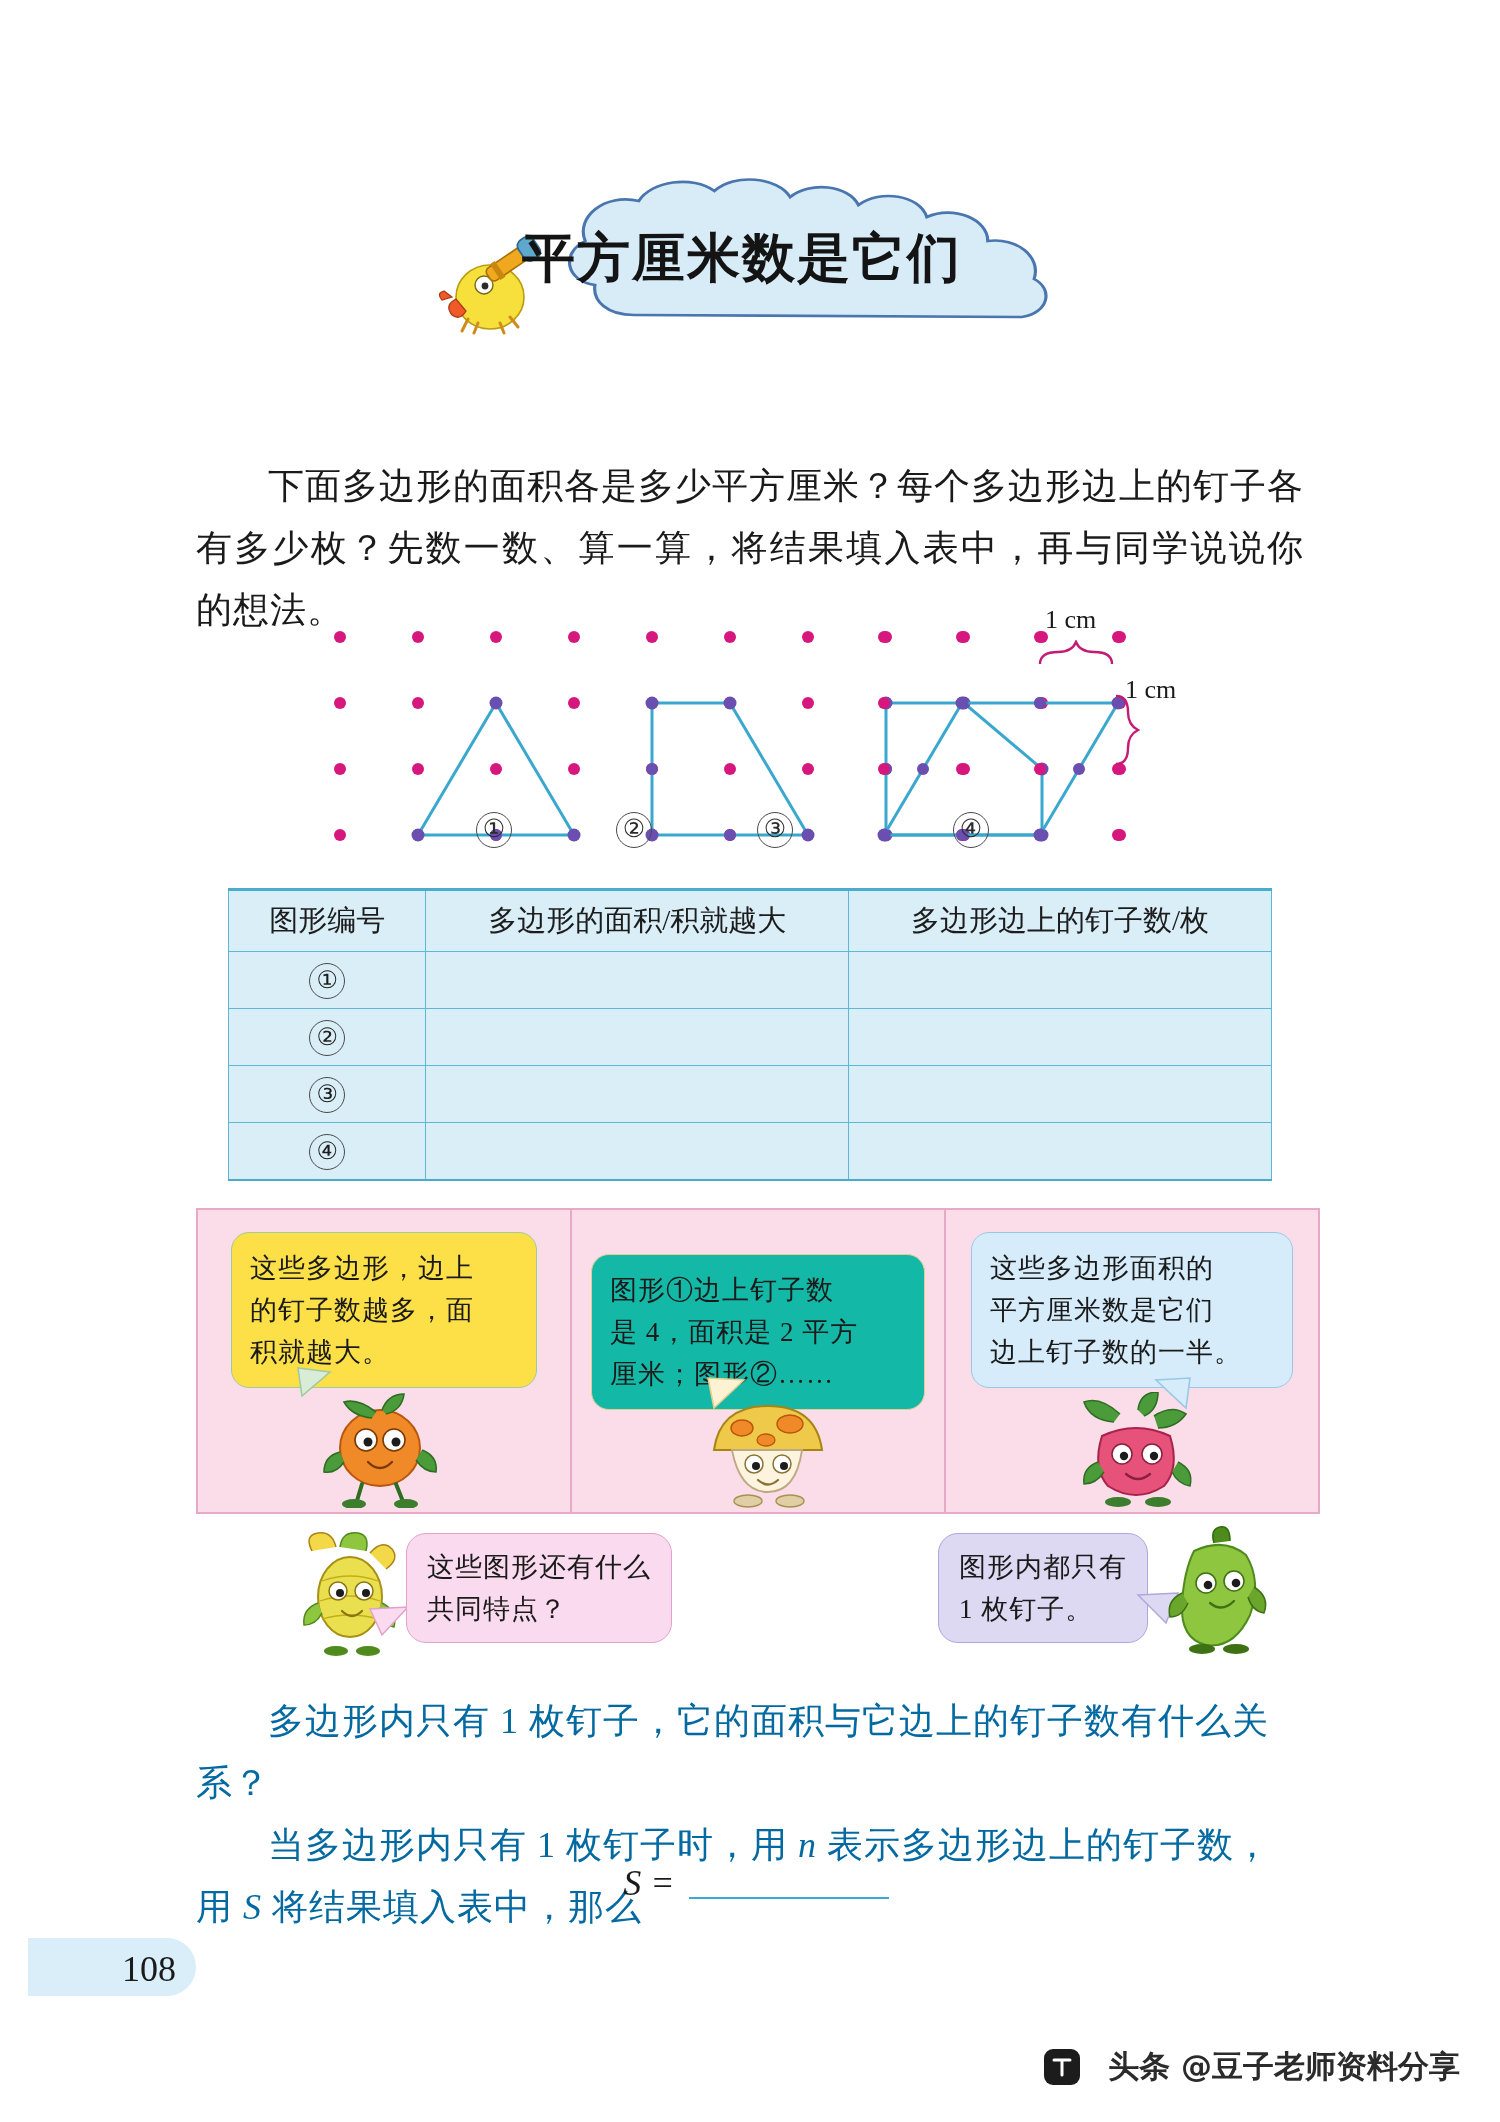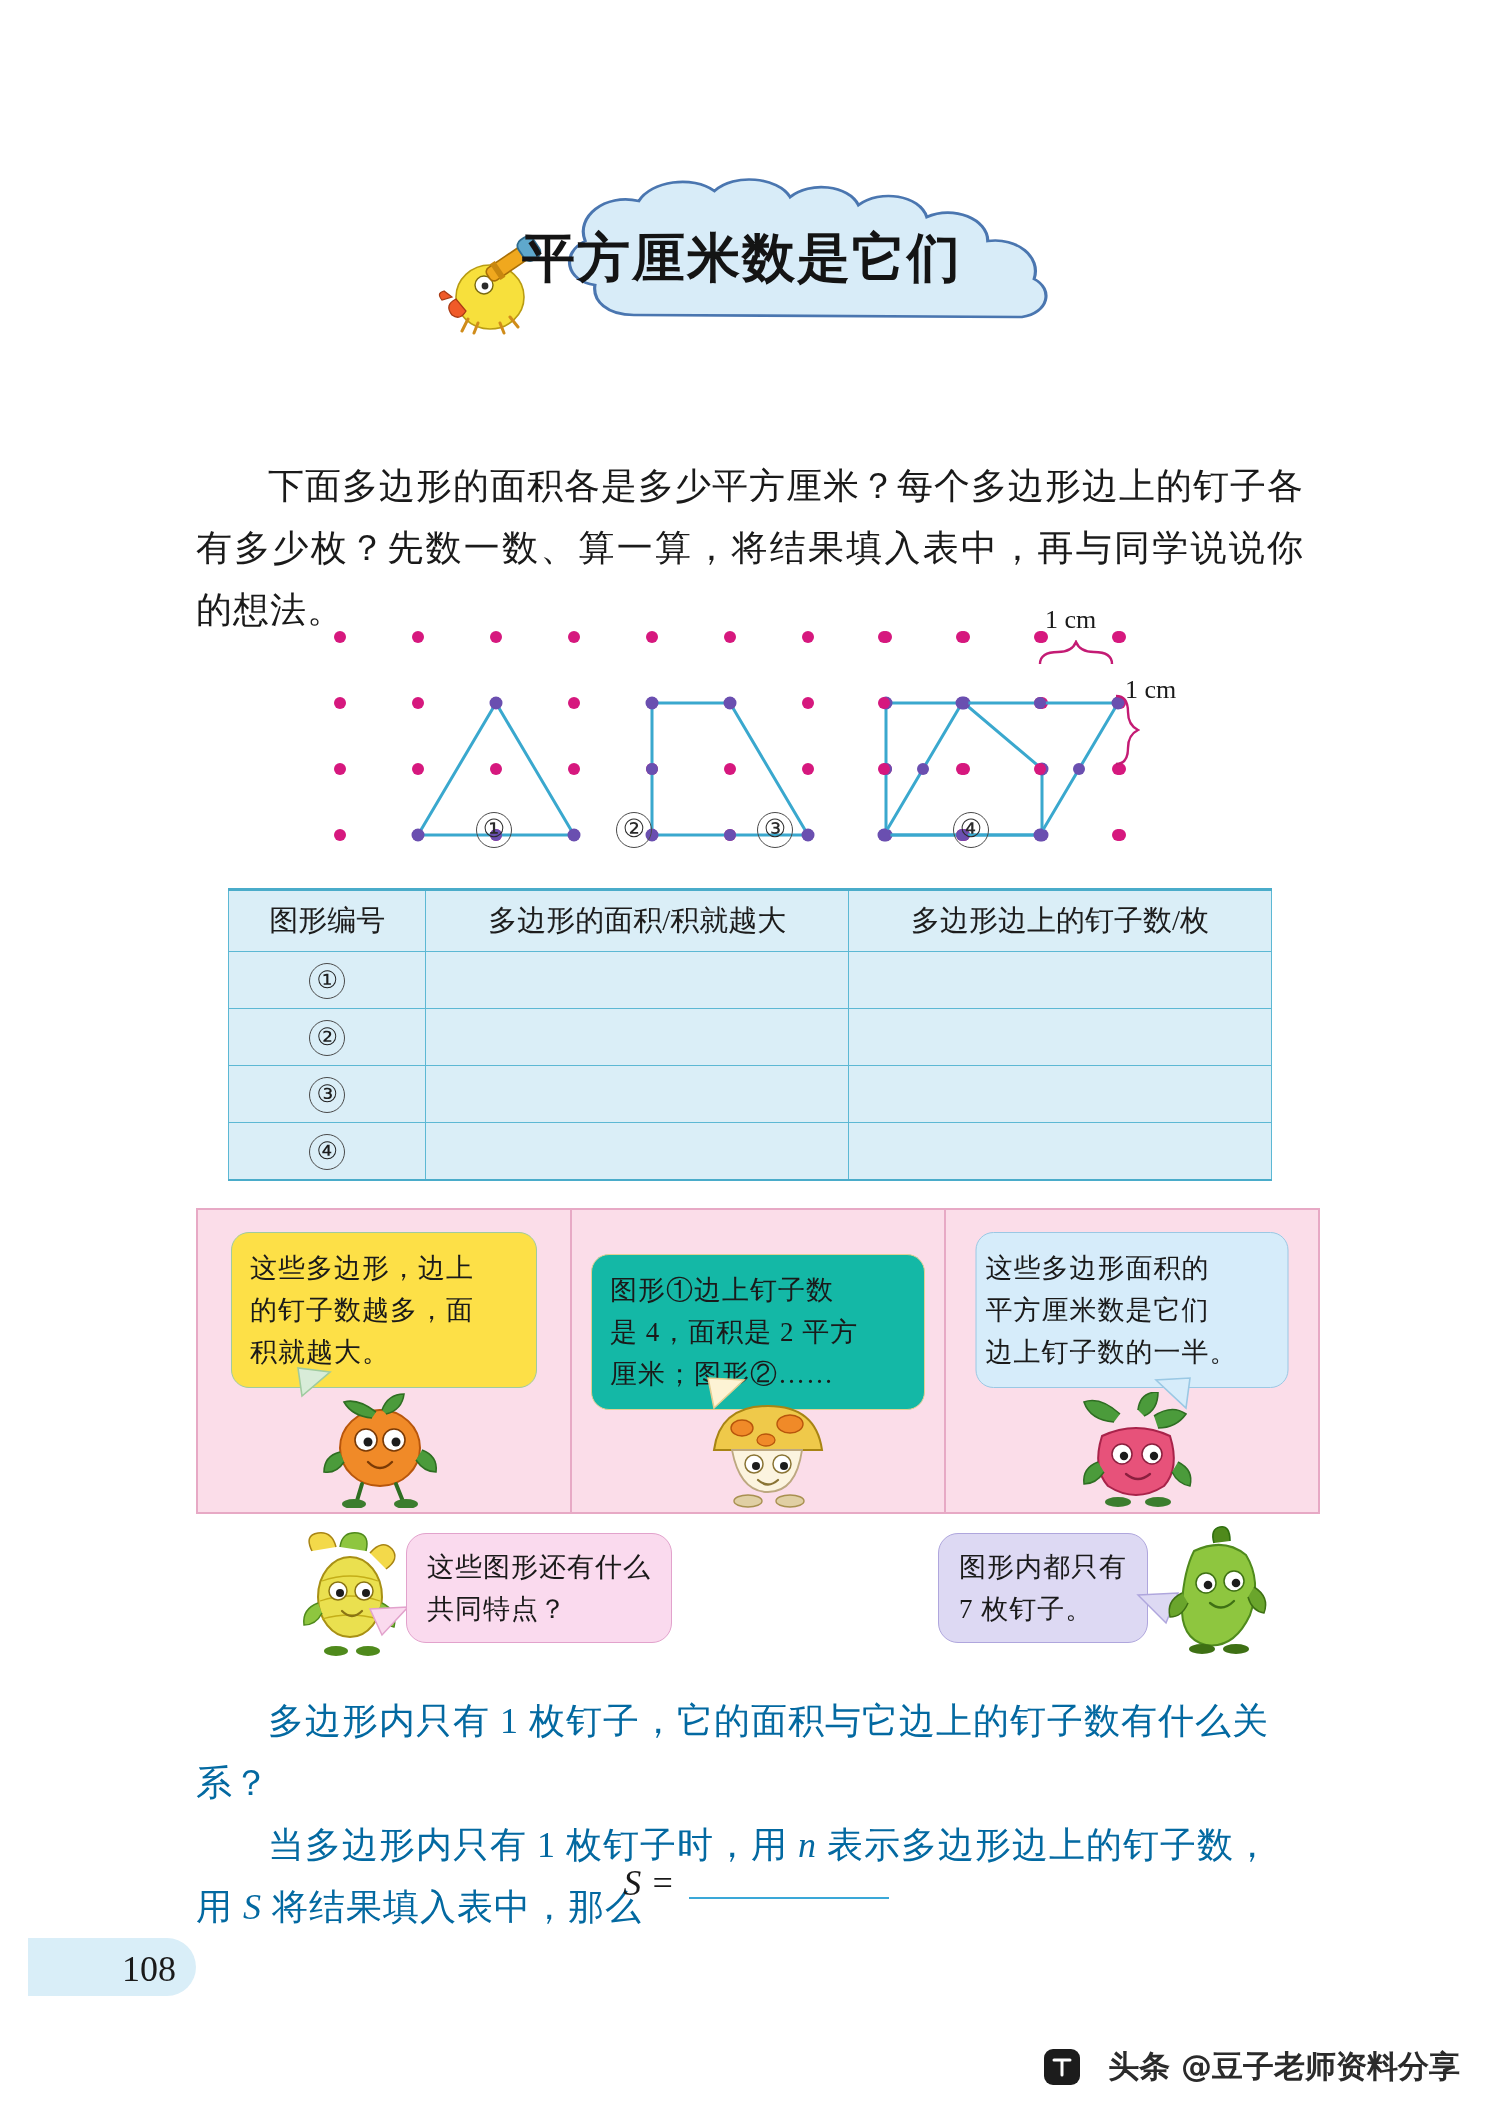--- a/index.html
+++ b/index.html
@@ -73,21 +73,21 @@
   .bubble-cell:last-child{border-right:none;}
   .bubble{
     position:absolute;left:50%;transform:translateX(-50%);top:22px;
     border-radius:18px;padding:14px 18px;
     font-size:27px;line-height:42px;color:#1a1a1a;text-align:left;
     white-space:pre-line;letter-spacing:1px;
     font-family:"Liberation Serif","DejaVu Serif",serif;
   }
   .bubble.green{background:#fde047;border:1.6px solid #9fcb9f;}
   .bubble.cream{background:#14b8a6;border:1.6px solid #e3cf92;margin-top:22px;}
-  .bubble.blue{background:#d6ecfa;border:1.6px solid #9ac8e4;padding-left:9px;}
+  .bubble.blue{background:#d6ecfa;border:1.6px solid #9ac8e4;}
   .mascot{position:absolute;bottom:4px;}
 
   
   #lower-bubbles{position:absolute;left:196px;top:1525px;width:1120px;height:140px;}
   .lb{
     position:absolute;border-radius:20px;padding:12px 20px;
     font-size:27px;line-height:42px;color:#1a1a1a;text-align:left;
     white-space:pre-line;letter-spacing:1px;
   }
   #lb-left{left:210px;top:8px;background:#fadaee;border:1.6px solid #e2a2cc;}
@@ -419,21 +419,21 @@
       <ellipse cx="40" cy="120" rx="12" ry="5" fill="#4f8a1c"></ellipse>
       <ellipse cx="72" cy="120" rx="12" ry="5" fill="#4f8a1c"></ellipse>
     </svg>
     <svg style="position:absolute;left:156px;top:76px;" width="60" height="42" viewBox="0 0 60 42">
       <path d="M56 6 L18 8 L30 34 Z" fill="#fadaee" stroke="#e2a2cc" stroke-width="1.5"></path>
     </svg>
     <div class="lb" id="lb-left">这些图形还有什么
 共同特点？</div>
 
     <div class="lb" id="lb-right">图形内都只有
-7 枚钉子。</div>
+1 枚钉子。</div>
     <svg style="position:absolute;left:938px;top:62px;" width="60" height="46" viewBox="0 0 60 46">
       <path d="M4 8 L44 6 L32 36 Z" fill="#ddd9f3" stroke="#afa6dd" stroke-width="1.5"></path>
     </svg>
     <svg style="position:absolute;left:962px;top:0px;" width="116" height="130" viewBox="0 0 116 130">
       <path d="M56 18 q-4 -14 6 -16 q10 -2 10 14" fill="#4f8a1c" stroke="#2e6e0e" stroke-width="1.6"></path>
       <path d="M36 26 q30 -14 52 4 q16 26 4 60 q-16 34 -44 30 q-26 -6 -24 -42 q2 -32 12 -52 z" fill="#8ec63f" stroke="#4f8a1c" stroke-width="2"></path>
       <circle cx="48" cy="58" r="10" fill="#fff" stroke="#3e7014" stroke-width="1.5"></circle>
       <circle cx="76" cy="56" r="10" fill="#fff" stroke="#3e7014" stroke-width="1.5"></circle>
       <circle cx="50" cy="60" r="4.3" fill="#1c1c1c"></circle>
       <circle cx="78" cy="58" r="4.3" fill="#1c1c1c"></circle>

